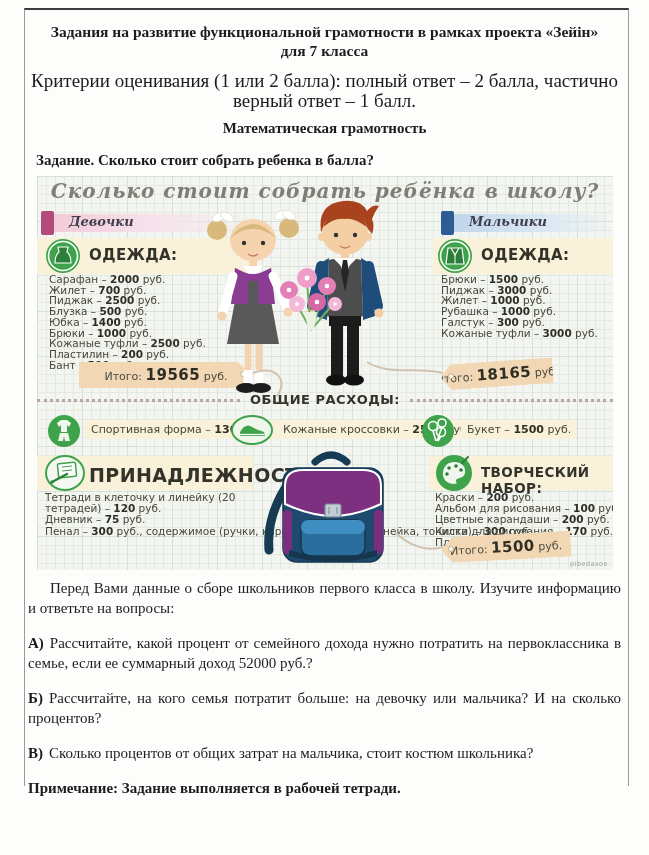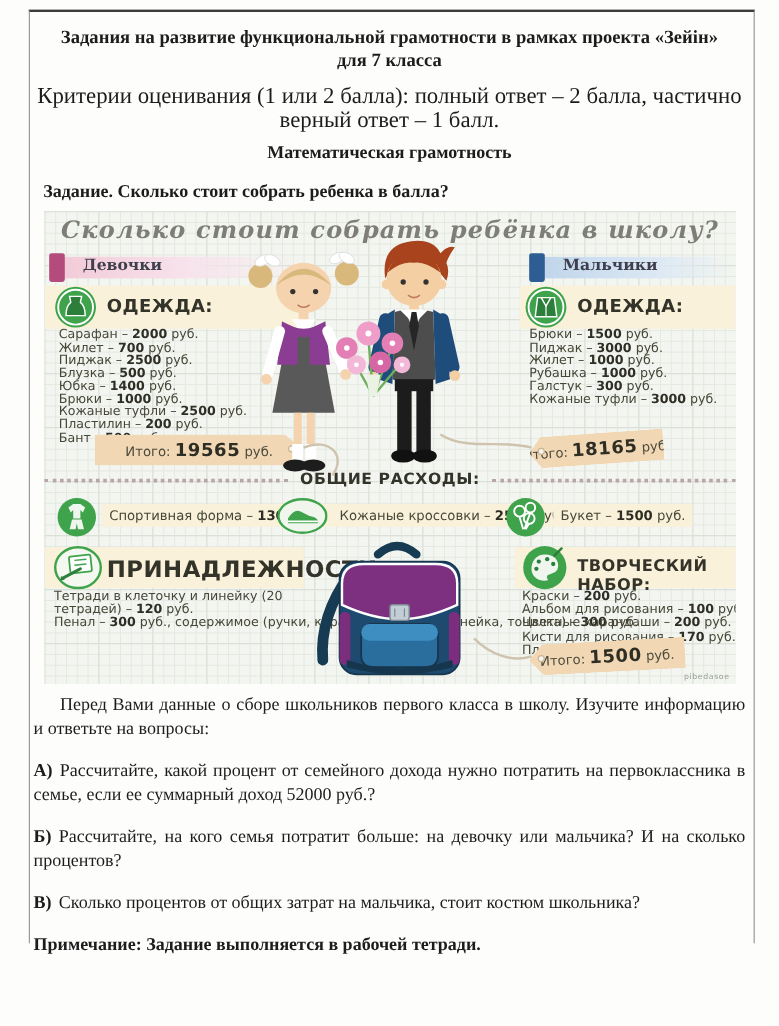--- a/index.html
+++ b/index.html
@@ -39,21 +39,21 @@
   }
   .info-title {
     position:absolute; top:3px; left:0; right:0; text-align:center;
     font-family:"DejaVu Serif", serif; font-style:italic; font-weight:bold;
     font-size:20px; color:#7e7e76; letter-spacing:1px;
   }
   .ribbon { position:absolute; height:18px; top:38px; }
   .ribbon .tab { position:absolute; left:0; top:-3px; width:13px; height:24px; border-radius:2px; }
   .ribbon .rb-label {
     position:absolute; left:28px; top:0px;
-    font-family:"DejaVu Serif", serif; font-weight:bold;
+    font-family:"DejaVu Serif", serif; font-style:italic; font-weight:bold;
     font-size:13px; color:#3e3e4c;
   }
   .ribbon-girls { left:4px; width:212px; background:linear-gradient(90deg,#f2c8d6 0%,#f7e3ec 55%,rgba(247,233,240,0)); }
   .ribbon-girls .tab { background:#b34b7d; }
   .ribbon-boys { left:404px; width:172px; background:linear-gradient(90deg,#bdd3ea 0%,#dbe8f4 60%,rgba(222,235,246,0)); }
   .ribbon-boys .tab { background:#2e5d94; }
 
   .band { position:absolute; background:#f9f1d9; }
   .sec-head {
     position:absolute; font-weight:bold; color:#33332a; letter-spacing:.4px;
@@ -294,20 +294,21 @@
         <rect x="13" y="9" width="18" height="14" rx="1.5" fill="#ffffff" stroke="#3ea34b" stroke-width="1.5" transform="rotate(-6 22 16)"></rect>
         <line x1="17" y1="13" x2="27" y2="12" stroke="#3ea34b" stroke-width="1.2"></line>
         <line x1="17" y1="17" x2="27" y2="16" stroke="#3ea34b" stroke-width="1.2"></line>
         <line x1="7" y1="28" x2="22" y2="20" stroke="#2c7f3a" stroke-width="2.5" stroke-linecap="round"></line>
         <polygon points="5,30 9,29 6,26" fill="#2c7f3a"></polygon>
       </svg>
     </span>
     <div class="sec-head" style="left:52px;top:288px;font-size:19px;">ПРИНАДЛЕЖНОСТИ:</div>
     <div class="plist" style="left:8px;top:316px;width:210px;line-height:11.2px;">
         <div class="line" style="white-space: normal;"><span>Тетради в клеточку и линейку (20 тетрадей) – </span><span class="b">120</span><span> руб.</span></div>
+        <div class="line"><span>Дневник – </span><span class="b">75</span><span> руб.</span></div>
         <div class="line"><span>Пенал – </span><span class="b">300</span><span> руб., содержимое (ручки, карандаш, ластик, линейка, точилка) – </span><span class="b">300</span><span> руб.</span></div>
       </div>
 
     <svg style="position:absolute;left:220px;top:270px;" width="150" height="122" viewBox="0 0 150 122">
       <path d="M34,34 C18,55 10,80 12,104" stroke="#173b52" stroke-width="9" fill="none" stroke-linecap="round"></path>
       <path d="M58,16 Q74,2 90,16" stroke="#173b52" stroke-width="7" fill="none" stroke-linecap="round"></path>
       <rect x="26" y="22" width="100" height="94" rx="14" fill="#1d4a6e" stroke="#16364e" stroke-width="1.5"></rect>
       <rect x="26" y="64" width="9" height="44" rx="4" fill="#7b2e7e"></rect>
       <rect x="117" y="64" width="9" height="44" rx="4" fill="#7b2e7e"></rect>
       <path d="M28,58 L28,40 Q28,24 46,24 L106,24 Q124,24 124,40 L124,58 Q98,70 76,70 Q54,70 28,58 Z" fill="#7d2f80" stroke="#ffffff" stroke-width="2"></path>

